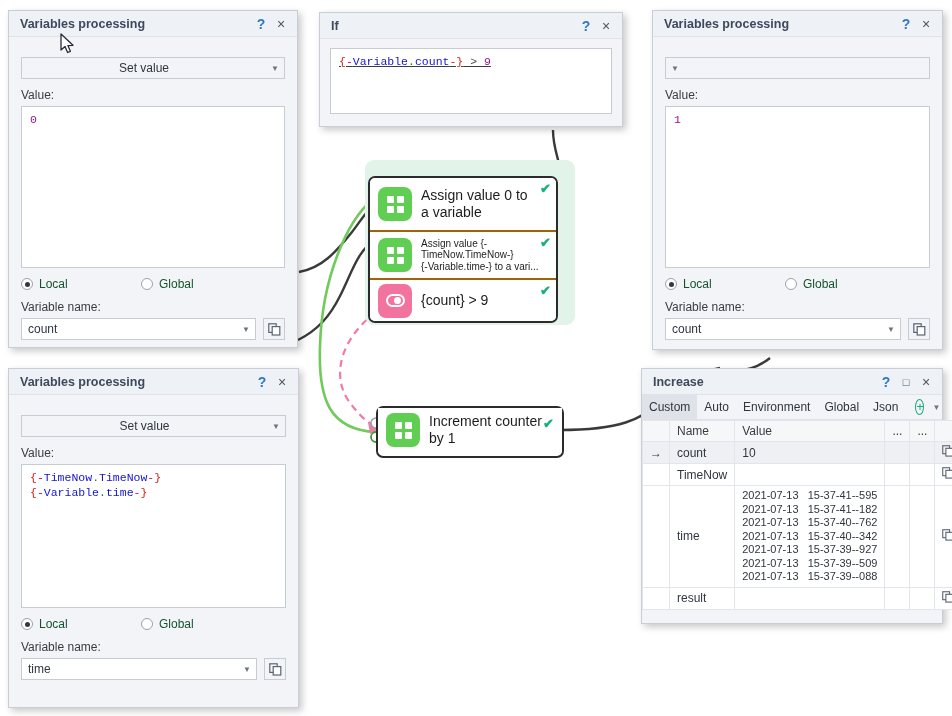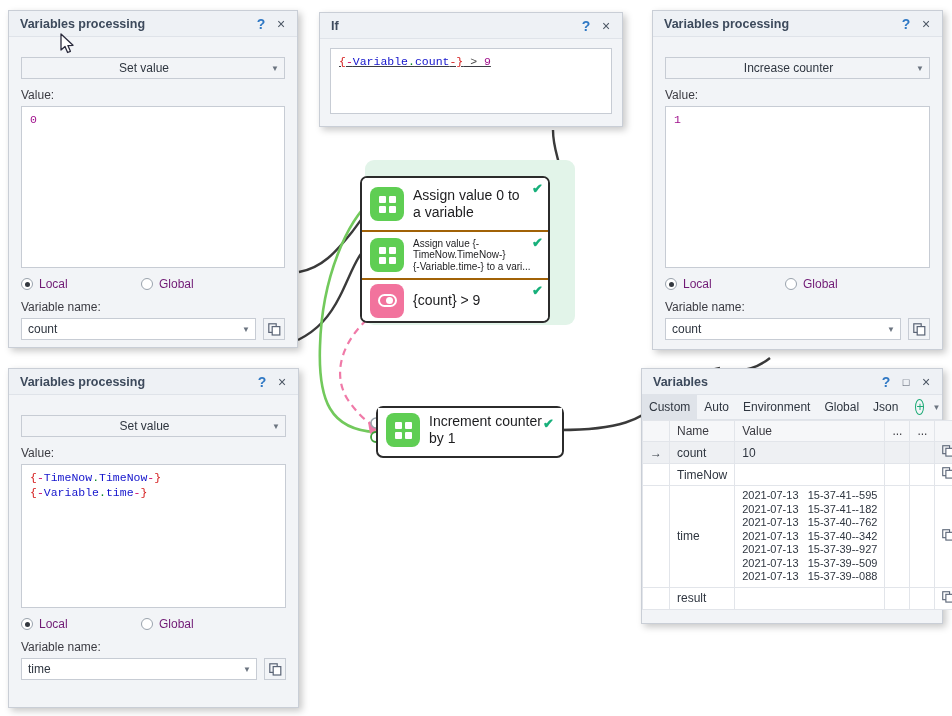--- a/index.html
+++ b/index.html
@@ -67,21 +67,21 @@
   }
   .tok-brace{color:#d41919;}
   .tok-dash{color:#cc0066;}
   .tok-id{color:#1414cc;}
   .tok-dot{color:#0a8a28;}
   .tok-num{color:#a0108c;}
   .tok-op{color:#4a4a4a;}
 
   
   .radios{display:flex;align-items:center;margin-top:9px;}
-  .radio{display:flex;align-items:center;font-size:12px;color:#701a75;}
+  .radio{display:flex;align-items:center;font-size:12px;color:#14532d;}
   .radio .dot{
     width:12px;height:12px;border-radius:50%;
     border:1px solid #9aa3ad;background:#fff;margin-right:6px;
     display:flex;align-items:center;justify-content:center;box-sizing:border-box;
   }
   .radio.on .dot:after{
     content:"";width:5px;height:5px;border-radius:50%;background:#33383f;
   }
 
   .namerow{display:flex;align-items:flex-end;margin-top:4px;}
@@ -185,21 +185,21 @@
     <polygon points="380,428 368,422 370,434" fill="#f07aa8"></polygon>
 
     <circle cx="375" cy="247" r="5" fill="#ffffff" stroke="#9aa3ad" stroke-width="1.6"></circle>
     <circle cx="375" cy="311" r="5" fill="#ffffff" stroke="#e0315c" stroke-width="1.8"></circle>
     <circle cx="376" cy="423" r="5" fill="#ffffff" stroke="#9aa3ad" stroke-width="1.6"></circle>
     <circle cx="376" cy="437" r="5" fill="#ffffff" stroke="#3f9e38" stroke-width="1.8"></circle>
   </svg>
 
   <div class="group-bg" style="left:365px;top:160px;width:210px;height:165px;"></div>
 
-  <div class="nodegroup" style="left:360px;top:176px;width:186px;height:143px;">
+  <div class="nodegroup" style="left:368px;top:176px;width:186px;height:143px;">
 
     <div class="node" style="height:52px;">
       <span class="nicon green">
         <span class="grid4">
             <i></i>
             <i></i>
             <i></i>
             <i></i>
           </span>
       </span>
@@ -307,21 +307,20 @@
   </div>
 
   <div class="panel" style="left:652px;top:10px;width:291px;height:340px;">
     <div class="titlebar">
       <span class="title">Variables processing</span>
       <span class="tb-btn tb-help">?</span>
       <span class="tb-btn tb-close">×</span>
     </div>
     <div class="body">
       <div class="combo" style="margin-top:10px;">
-        <span class="lbl">Increase counter</span>
         <span class="arrow">▼</span>
       </div>
       <div class="fieldlabel">Value:</div>
       <div class="editor" style="height:162px;">
         <span class="tok-num">1</span>
       </div>
       <div class="radios">
         <div class="radio on" style="width:120px;">
           <span class="dot"></span>
           <span>Local</span>
@@ -384,21 +383,21 @@
             <rect x="0.8" y="0.8" width="7.4" height="8.6" fill="none" stroke="#5a6476" stroke-width="1.2"></rect>
             <rect x="4.2" y="3.6" width="7.6" height="8.4" fill="#fff" stroke="#5a6476" stroke-width="1.2"></rect>
           </svg>
         </div>
       </div>
     </div>
   </div>
 
   <div class="panel" style="left:641px;top:368px;width:302px;height:256px;">
     <div class="titlebar">
-      <span class="title">Variables</span>
+      <span class="title">Increase</span>
       <span class="tb-btn tb-help">?</span>
       <span class="tb-btn tb-max">□</span>
       <span class="tb-btn tb-close">×</span>
     </div>
 
     <div class="tabs">
       <div class="tab active">Custom</div>
       <div class="tab">Auto</div>
       <div class="tab">Environment</div>
       <div class="tab">Global</div>

